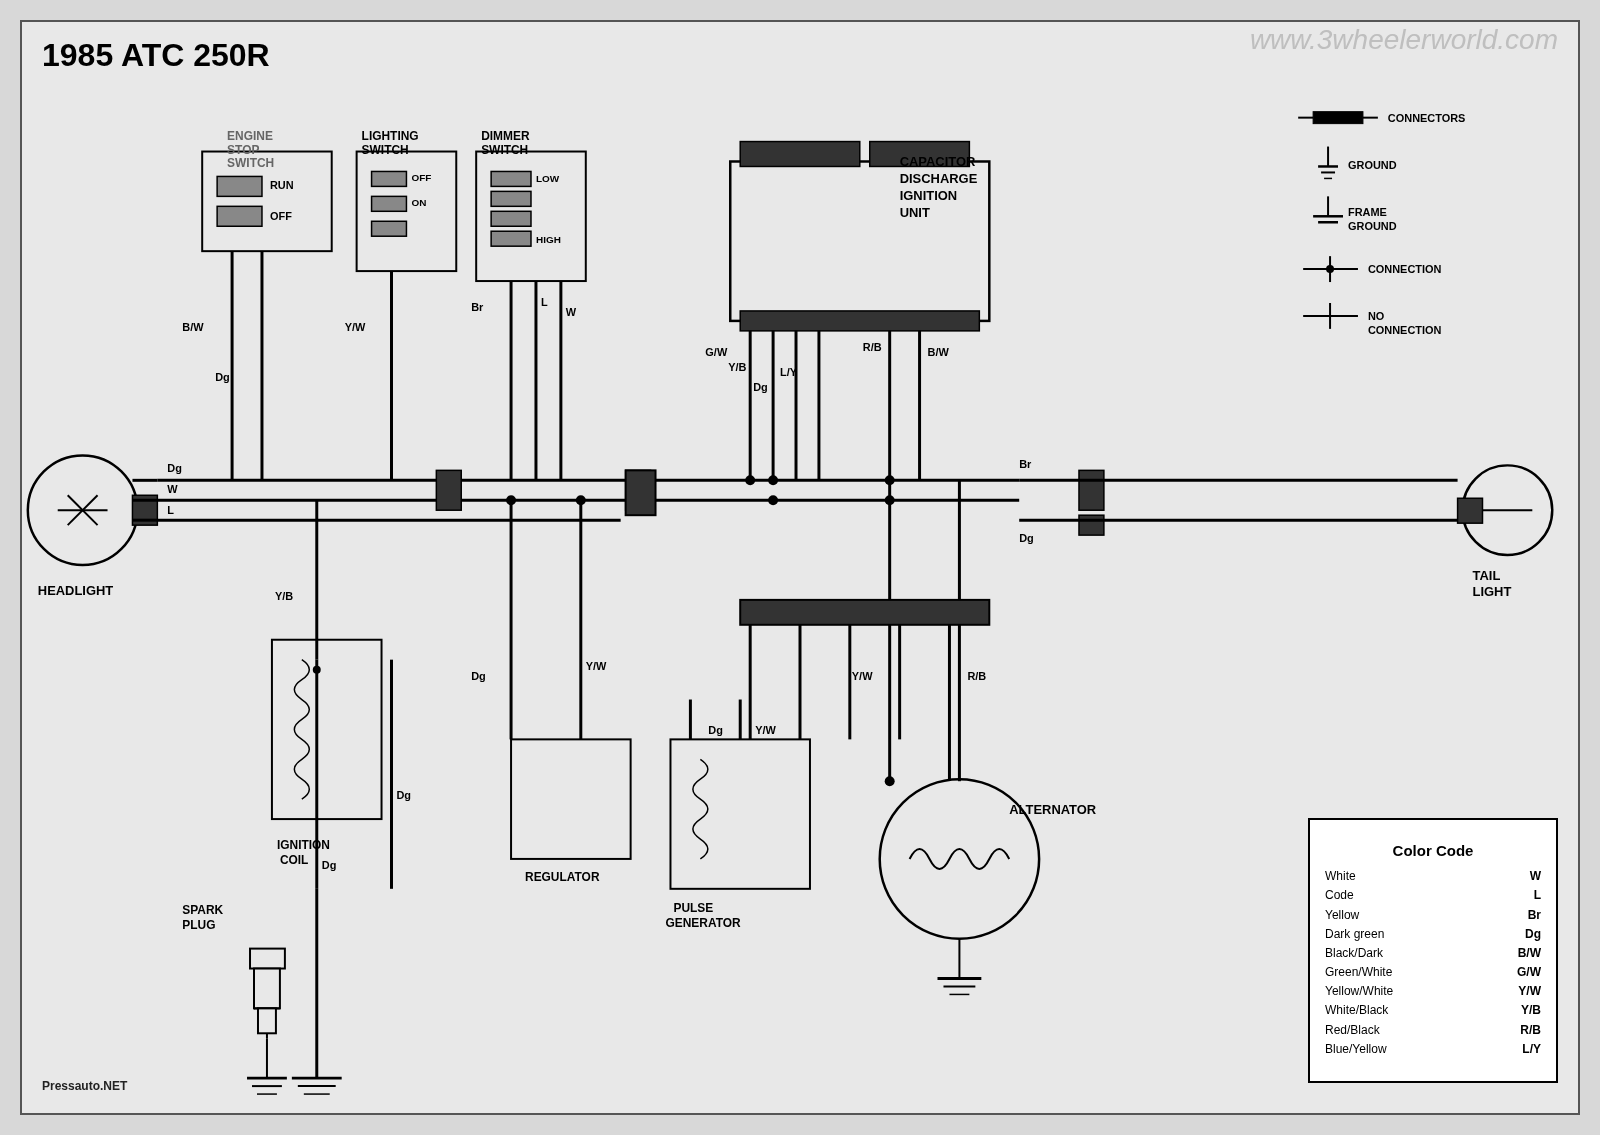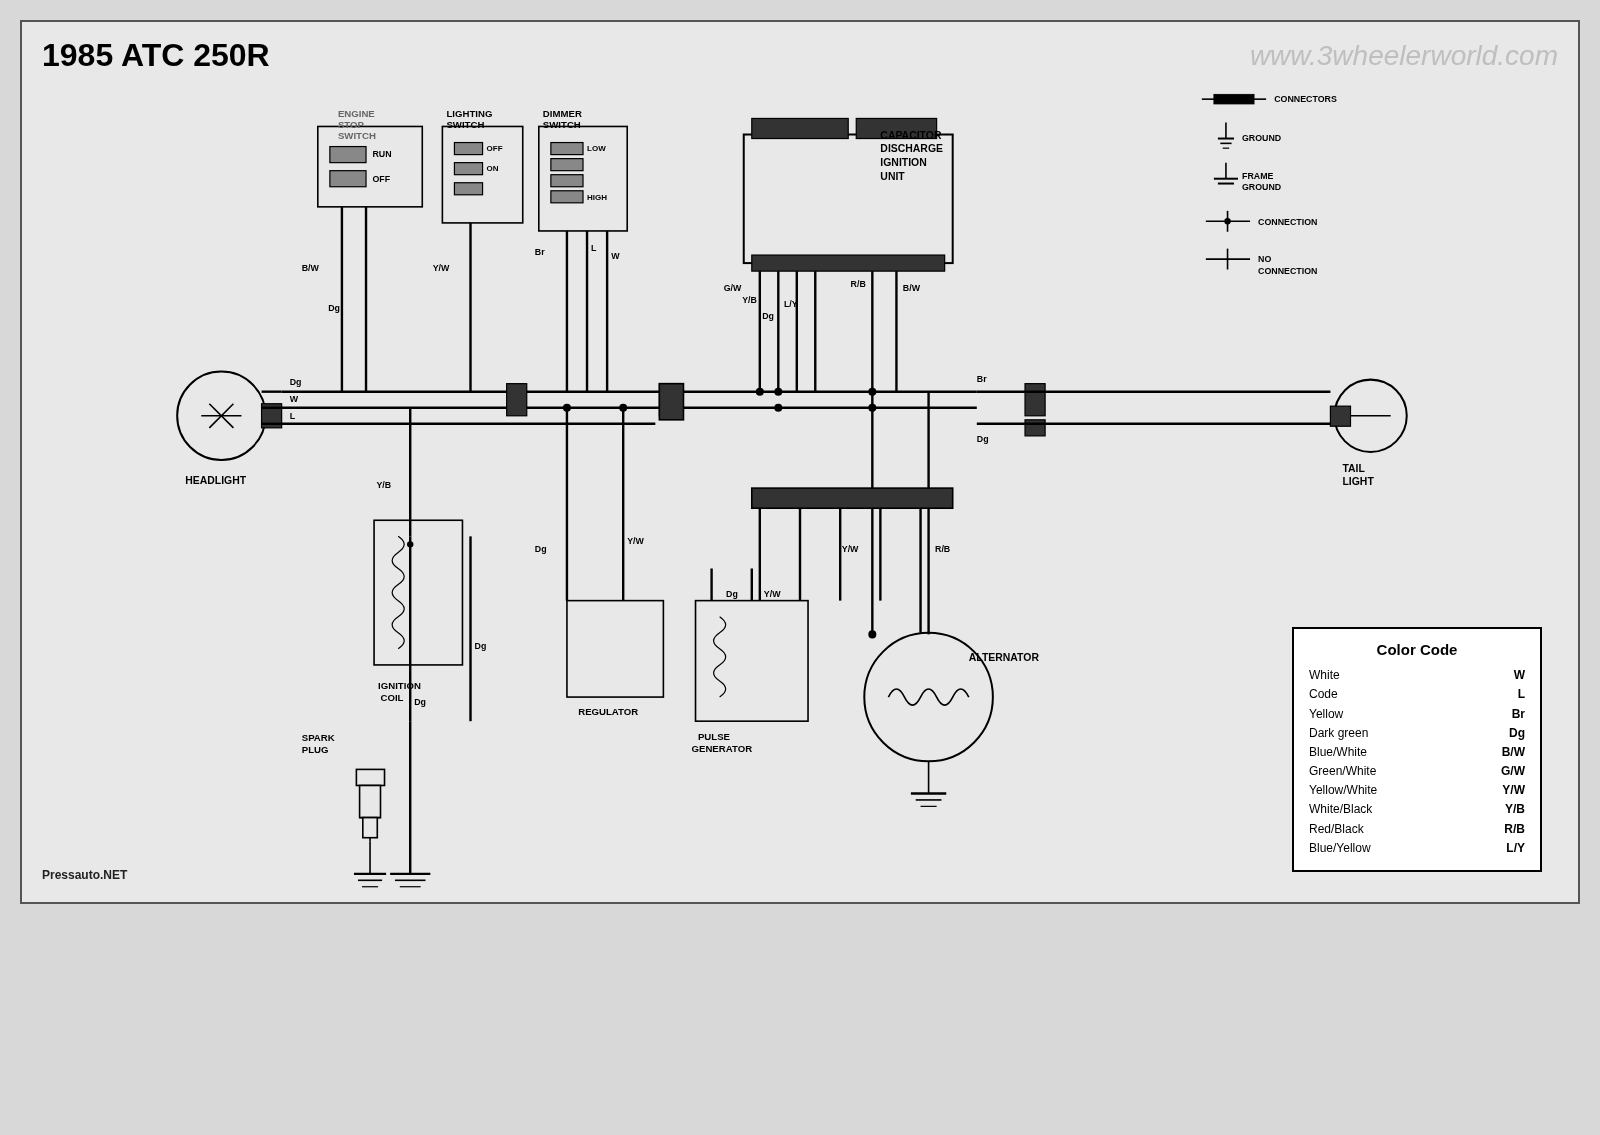--- a/index.html
+++ b/index.html
@@ -7,55 +7,55 @@
       width: 1600px;
       height: 1135px;
       background: #d8d8d8;
       font-family: Arial, sans-serif;
       position: relative;
       overflow: hidden;
     }
 
     .main-container {
       width: 1560px;
-      height: 884px;
+      height: 1095px;
       margin: 20px;
       background: #e8e8e8;
       border: 2px solid #555;
       position: relative;
     }
 
     
     .title {
       position: absolute;
       top: 15px;
       left: 20px;
       font-size: 32px;
       font-weight: bold;
       color: #000;
     }
 
     
     .watermark {
       position: absolute;
-      top: 18px;
+      top: 2px;
       right: 20px;
       font-size: 28px;
       color: rgba(150,150,150,0.5);
       font-style: italic;
     }
 
     
     .color-code-box {
       position: absolute;
       bottom: 30px;
-      right: 36px;
+      right: 20px;
       border: 2px solid #000;
       background: #fff;
-      padding: 12px 15px;
+      padding: 22px 15px;
       width: 250px;
     }
     .color-code-title {
       font-size: 15px;
       font-weight: bold;
       text-align: center;
       margin-bottom: 8px;
     }
     .color-row {
       display: flex;
@@ -367,21 +367,21 @@
     </div>
     <div class="color-row">
       <span class="color-name">Yellow</span>
       <span class="color-abbr">Br</span>
     </div>
     <div class="color-row">
       <span class="color-name">Dark green</span>
       <span class="color-abbr">Dg</span>
     </div>
     <div class="color-row">
-      <span class="color-name">Blue/White</span>
+      <span class="color-name">Black/Dark</span>
       <span class="color-abbr">B/W</span>
     </div>
     <div class="color-row">
       <span class="color-name">Green/White</span>
       <span class="color-abbr">G/W</span>
     </div>
     <div class="color-row">
       <span class="color-name">Yellow/White</span>
       <span class="color-abbr">Y/W</span>
     </div>

